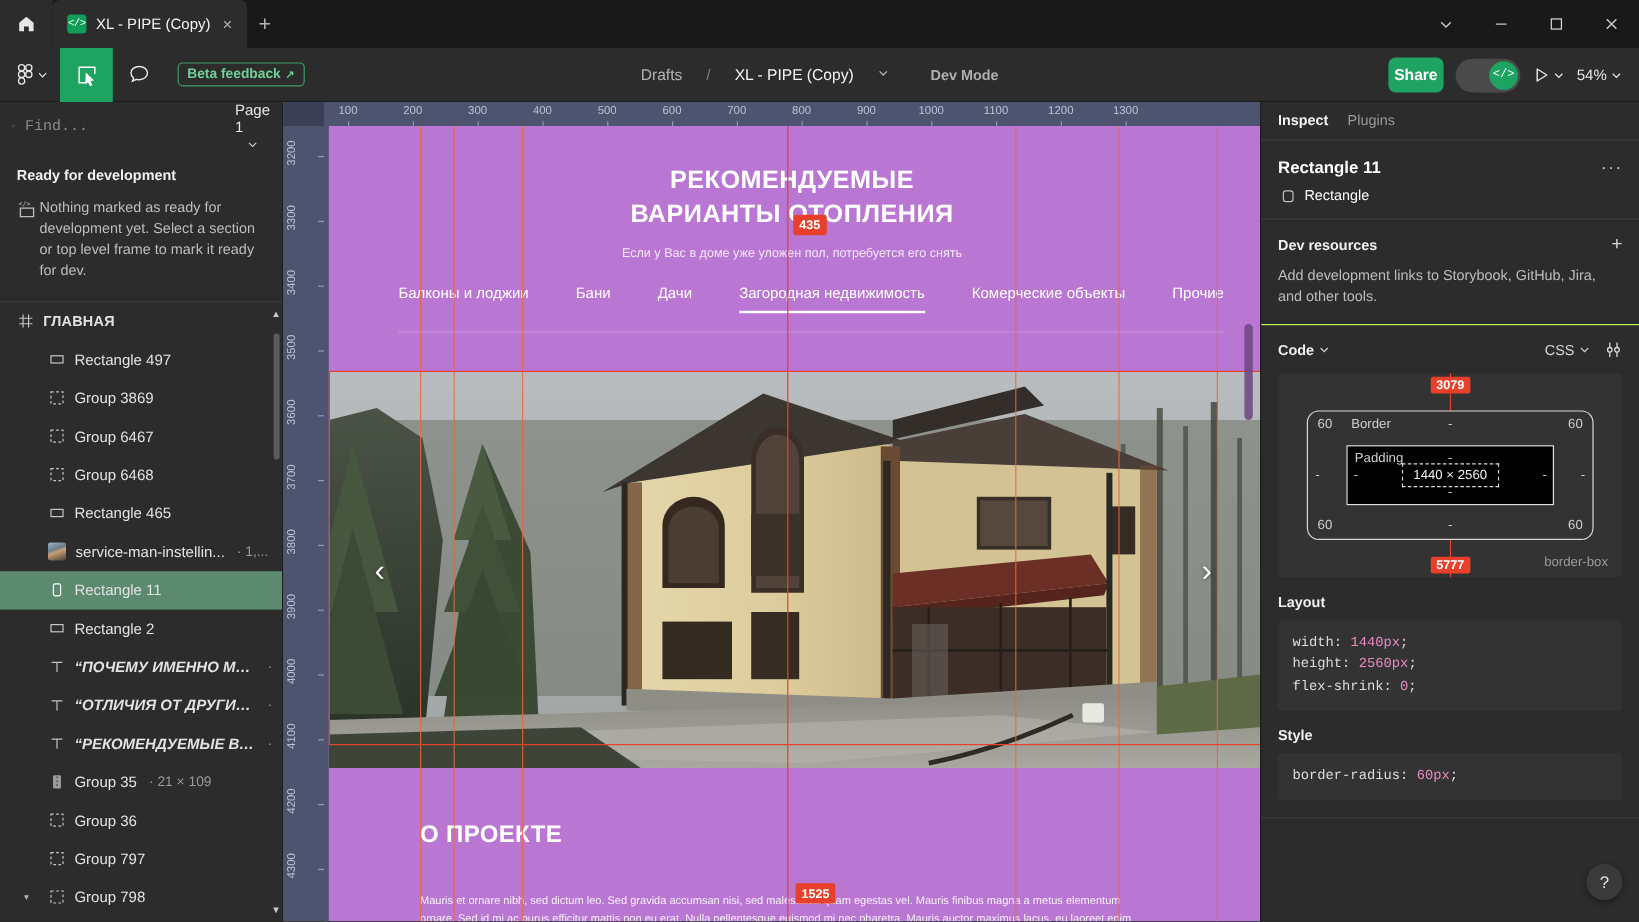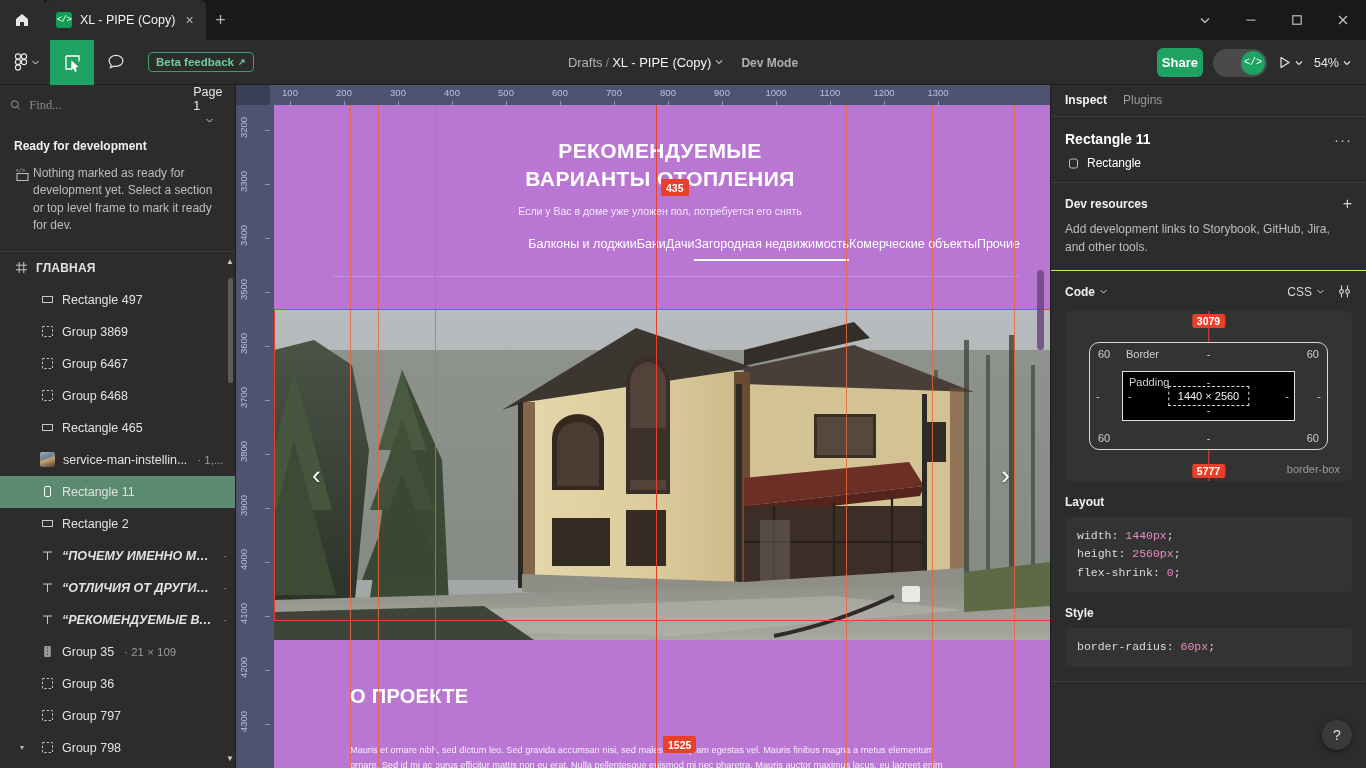--- a/index.html
+++ b/index.html
@@ -63,21 +63,21 @@
     cursor:pointer; color:#e6e6e6;
   }
   .tool-btn.active { background:#1ea362; }
   .beta-chip {
     margin-left:10px; border:1px solid #3f9c6a; border-radius:4px;
     color:#6fcf97; font-size:11.5px; padding:3px 7px;
     display:flex; align-items:center; gap:4px; cursor:pointer; font-weight:600;
   }
   .tb-center {
     position:absolute; left:0; right:0; top:0; height:45px;
-    display:flex; align-items:center; justify-content:center; gap:3px;
+    display:flex; align-items:center; justify-content:center; gap:20px;
     pointer-events:none;
   }
   .tb-center > * { pointer-events:auto; }
   .crumb { font-size:13px; color:#b3b3b3; cursor:pointer; }
   .crumb-sep { font-size:13px; color:#808080; }
   .crumb.current { color:#f5f5f5; }
   .devmode-label { font-size:12px; color:#b0b0b0; font-weight:700; margin-left:14px; }
   .tb-right {
     position:absolute; right:0; top:0; height:45px;
     display:flex; align-items:center; gap:10px; padding-right:14px;
@@ -105,21 +105,21 @@
     position:absolute; left:0; top:85px; width:236px; height:683px;
     background:#2c2c2c; display:flex; flex-direction:column;
     border-right:1px solid #1e1e1e;
   }
   .find-row {
     height:40px; display:flex; align-items:center; padding:0 10px; gap:8px;
     flex-shrink:0;
   }
   .find-input {
     flex:1; background:transparent; border:none; outline:none;
-    font-size:12.5px; color:#14b8a6; font-family:Liberation Serif, serif;
+    font-size:12.5px; color:#14b8a6; font-family:Liberation Mono, monospace;
   }
   .find-input::placeholder { color:#8a8a8a; }
   .page-sel { display:flex; align-items:center; gap:3px; font-size:12.5px; color:#e6e6e6; cursor:pointer;flex-direction:column; }
 
   .ready-sec { padding:14px 14px 16px 14px; flex-shrink:0; }
   .ready-title { font-size:12px; font-weight:700; color:#f0f0f0; margin-bottom:12px; }
   .ready-body { display:flex; gap:2px; }
   .ready-text { font-size:12px; line-height:1.45; color:#bdbdbd; }
 
   .layers-wrap { flex:1; border-top:1px solid #3d3d3d; position:relative; overflow:hidden; }
@@ -184,21 +184,21 @@
     position:absolute; left:0; right:0; top:32px; text-align:center;
     font-size:21px; font-weight:700; color:#fff; line-height:1.35;
     letter-spacing:0.4px;
   }
   .d-sub {
     position:absolute; left:0; right:0; top:100px; text-align:center;
     font-size:10.5px; color:#f3e7fa;
   }
   .d-nav {
     position:absolute; left:62px; right:30px; top:132px;
-    display:flex; align-items:center; justify-content:flex-end;
+    display:flex; align-items:center; justify-content:space-between;
     font-size:12.5px; color:#ffffff;
   }
   .d-nav-item { cursor:pointer; padding-bottom:10px; position:relative; white-space:nowrap; }
   .d-nav-item.active::after {
     content:""; position:absolute; left:0; right:0; bottom:0; height:2px; background:#fff;
   }
   .d-navline { position:absolute; left:62px; right:30px; top:171px; height:1px; background:#c890dd; }
 
   .d-photo {
     position:absolute; left:4px; top:205px; width:776px; height:330px;

